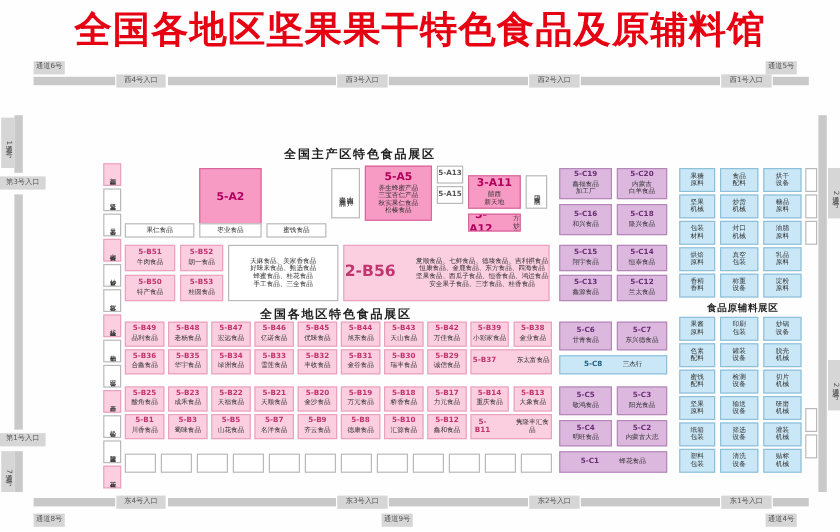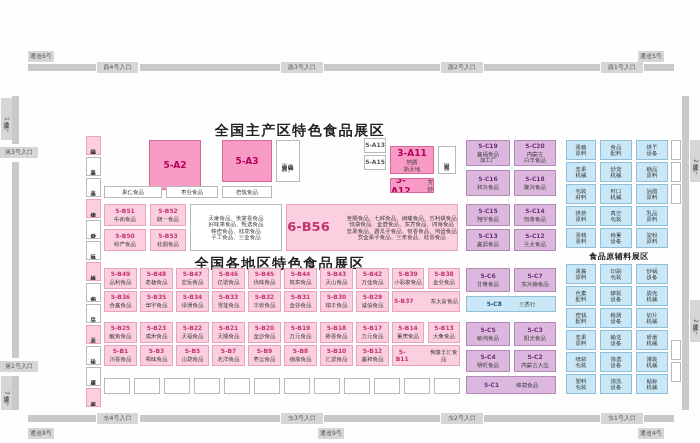--- a/index.html
+++ b/index.html
@@ -4,21 +4,21 @@
 <style>
   html,body{margin:0;padding:0;background:#ffffff;}
   body{width:700px;height:443px;font-family:"DejaVu Sans","Liberation Sans",sans-serif;overflow:hidden;}
   .stage{position:relative;width:700px;height:443px;background:#fefefe;}
   .title{position:absolute;top:4px;left:0;right:0;text-align:center;color:#e60012;
          font-size:31px;font-weight:bold;letter-spacing:1px;white-space:nowrap;}
   .wall{position:absolute;background:#c9c9c9;}
   .tag{position:absolute;background:#d6d6d6;color:#555;font-size:6px;line-height:1.1;
        padding:2px 2px;text-align:center;white-space:nowrap;box-sizing:border-box;}
   .tag.vert{writing-mode:vertical-rl;padding:2px 2px;}
-  .zone-header{position:absolute;font-size:14px;font-weight:bold;color:#222;
+  .zone-header{position:absolute;font-size:10px;font-weight:bold;color:#222;
                text-align:center;letter-spacing:1.5px;white-space:nowrap;}
   .zone-header.small{font-size:8px;letter-spacing:0.5px;}
   .booth{position:absolute;box-sizing:border-box;border:1px solid #999;display:flex;
          flex-direction:column;align-items:center;justify-content:center;gap:1px;
          overflow:hidden;text-align:center;line-height:1.15;}
   .booth .code{font-size:6px;font-weight:bold;color:#555;}
   .booth .names{display:flex;flex-direction:column;align-items:center;justify-content:center;}
   .booth .bname{font-size:5.5px;color:#333;}
   .booth.vert .names{flex-direction:row-reverse;}
   .booth.vert .bname{writing-mode:vertical-rl;letter-spacing:1px;}
@@ -32,20 +32,21 @@
   .t-blue{background:#c9e7f6;border-color:#8fc0da;}
   .t-blue .code{color:#1b5e7e;}
   .t-white{background:#ffffff;border-color:#b9b9b9;}
   .booth.big .code{font-size:13px;}
 </style>
 </head>
 <body>
 
 <div class="stage">
 
+  <div class="title">全国各地区坚果果干特色食品及原辅料馆</div>
 
   <div class="wall" style="left:28px;top:64px;width:68px;height:7px"></div>
   <div class="wall" style="left:140px;top:64px;width:140px;height:7px"></div>
   <div class="wall" style="left:324px;top:64px;width:116px;height:7px"></div>
   <div class="wall" style="left:484px;top:64px;width:116px;height:7px"></div>
   <div class="wall" style="left:644px;top:64px;width:30px;height:7px"></div>
   <div class="wall" style="left:12px;top:96px;width:7px;height:48px"></div>
   <div class="wall" style="left:12px;top:162px;width:7px;height:196px"></div>
   <div class="wall" style="left:12px;top:376px;width:7px;height:34px"></div>
   <div class="wall" style="left:682px;top:96px;width:7px;height:314px"></div>
@@ -138,30 +139,36 @@
       <div class="booth t-white vert" style="left: 86px; top: 367px; width: 15px; height: 19px;">
         <div class="names">
           <div class="bname">腰果食品</div>
         </div>
       </div>
       <div class="booth t-b vert" style="left: 86px; top: 388px; width: 15px; height: 19px;">
         <div class="names">
           <div class="bname">花生食品</div>
         </div>
       </div>
-      <div class="booth t-a" style="left: 149px; top: 140px; width: 52px; height: 50px;">
+      <div class="booth t-a" style="left: 166px; top: 140px; width: 52px; height: 50px;">
         <div class="code">5-A2</div>
-      </div>
-      <div class="booth t-a" style="left: 222px; top: 140px; width: 50px; height: 42px;">
-        <div class="code">5-A3</div>
       </div>
       <div class="booth t-white vert" style="left: 276px; top: 140px; width: 24px; height: 42px;">
         <div class="names">
           <div class="bname">山西特产</div>
           <div class="bname">雨润食品</div>
+        </div>
+      </div>
+      <div class="booth t-a" style="left: 304px; top: 138px; width: 56px; height: 46px;">
+        <div class="code">5-A5</div>
+        <div class="names">
+          <div class="bname">养生蜂蜜产品</div>
+          <div class="bname">三宝杏仁产品</div>
+          <div class="bname">秋实果仁食品</div>
+          <div class="bname">松榛食品</div>
         </div>
       </div>
       <div class="booth t-white" style="left: 364px; top: 138px; width: 22px; height: 15px;">
         <div class="code">5-A13</div>
       </div>
       <div class="booth t-white" style="left: 364px; top: 155px; width: 22px; height: 15px;">
         <div class="code">5-A15</div>
       </div>
       <div class="booth t-a" style="left: 390px; top: 146px; width: 44px; height: 28px;">
         <div class="code">3-A11</div>
@@ -222,21 +229,21 @@
       </div>
       <div class="booth t-white" style="left: 190px; top: 204px; width: 92px; height: 47px;">
         <div class="names">
           <div class="bname">天麻食品、美家香食品</div>
           <div class="bname">好味来食品、甄选食品</div>
           <div class="bname">蜂蜜食品、桂花食品</div>
           <div class="bname">手工食品、三全食品</div>
         </div>
       </div>
       <div class="booth t-b side big" style="left: 286px; top: 204px; width: 172px; height: 47px;">
-        <div class="code">6-B56</div>
+        <div class="code">2-B56</div>
         <div class="names">
           <div class="bname">意顺食品、七鲜食品、德臻食品、吉利祺食品</div>
           <div class="bname">恒康食品、金鹿食品、东方食品、四海食品</div>
           <div class="bname">坚果食品、西瓜子食品、恒香食品、鸿运食品</div>
           <div class="bname">安全果子食品、三李食品、桂香食品</div>
         </div>
       </div>
       <div class="booth t-b" style="left: 104px; top: 268px; width: 33px; height: 21px;">
         <div class="code">5-B49</div>
         <div class="names">

